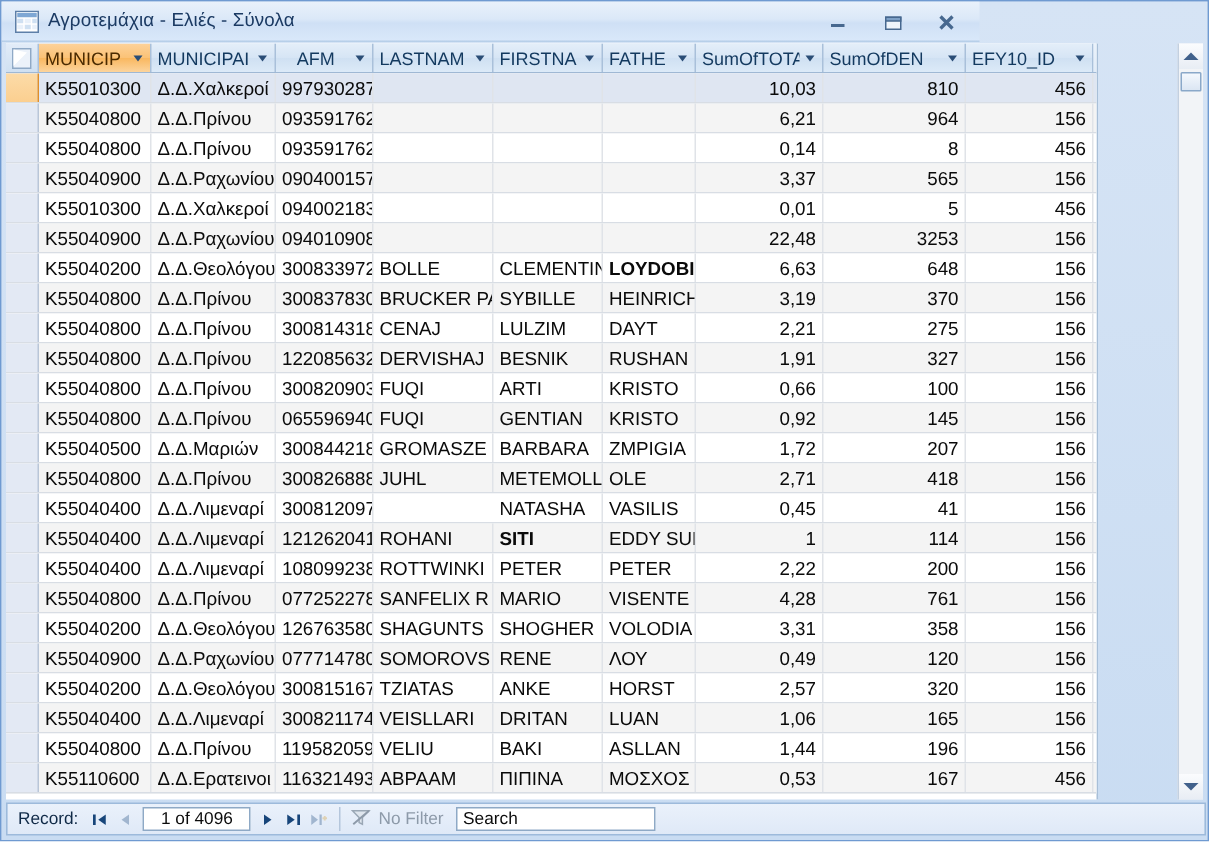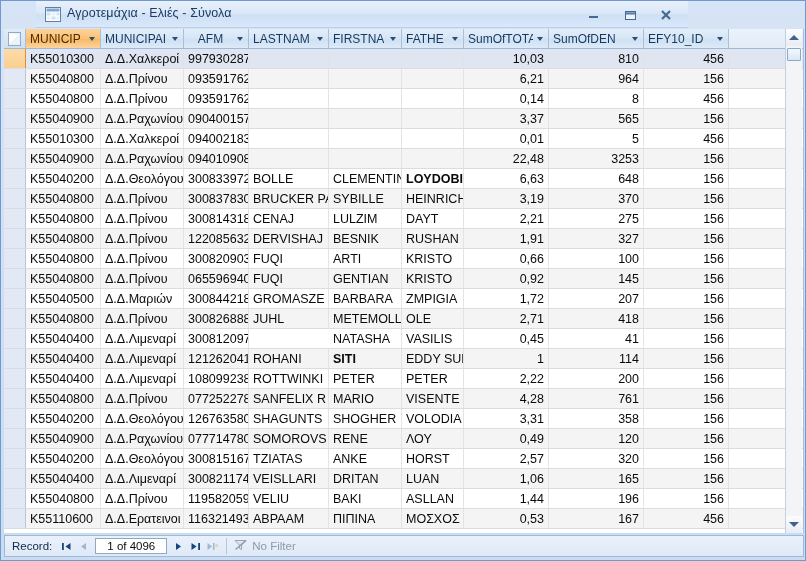--- a/index.html
+++ b/index.html
@@ -23,21 +23,20 @@
 
   
   .titlebar {
     position: absolute;
     left: 0; top: 0;
     width: 652px;
     height: 27px;
     background: linear-gradient(to bottom, #e9f1fb 0%, #dbe8f8 45%, #cfe0f5 55%, #d9e8fa 100%);
     box-sizing: border-box;
     border-bottom: 1px solid #b7cfe9;
-    margin-left: 35px;
   }
   .title-icon {
     position: absolute;
     left: 9px; top: 6px;
     width: 16px; height: 15px;
   }
   .title-text {
     position: absolute;
     left: 31px; top: 5px;
     font-size: 12.5px;
@@ -58,21 +57,21 @@
     align-items: center;
     justify-content: center;
     color: #4a6fa0;
   }
   .winbtn svg { display: block; }
 
   
   .sheet {
     position: absolute;
     left: 3px; top: 28px;
-    width: 800px;
+    width: 728px;
     height: 504px;
     background: #ffffff;
     overflow: hidden;
     box-sizing: border-box;
     border-right: 1px solid #a8bfd8;
   }
 
   .hdrrow {
     position: relative;
     height: 20px;
@@ -759,15 +758,18 @@
     <div class="nav-sep"></div>
     <div class="filter-wrap">
       <span>
         <svg width="14" height="12" viewBox="0 0 14 12">
           <path d="M1 1.5 h11 L7.6 6 v4.5 L5.4 9.4 V6 Z" fill="#dfe6ee" stroke="#9aa7b5"></path>
           <path d="M1.5 10.5 L12 1.5" stroke="#8d9aa9" stroke-width="1.3"></path>
         </svg>
       </span>
       <span>No Filter</span>
     </div>
+    <div class="searchbox">
+      <span>Search</span>
+    </div>
   </div>
 
 </div>
 
 </body></html>

